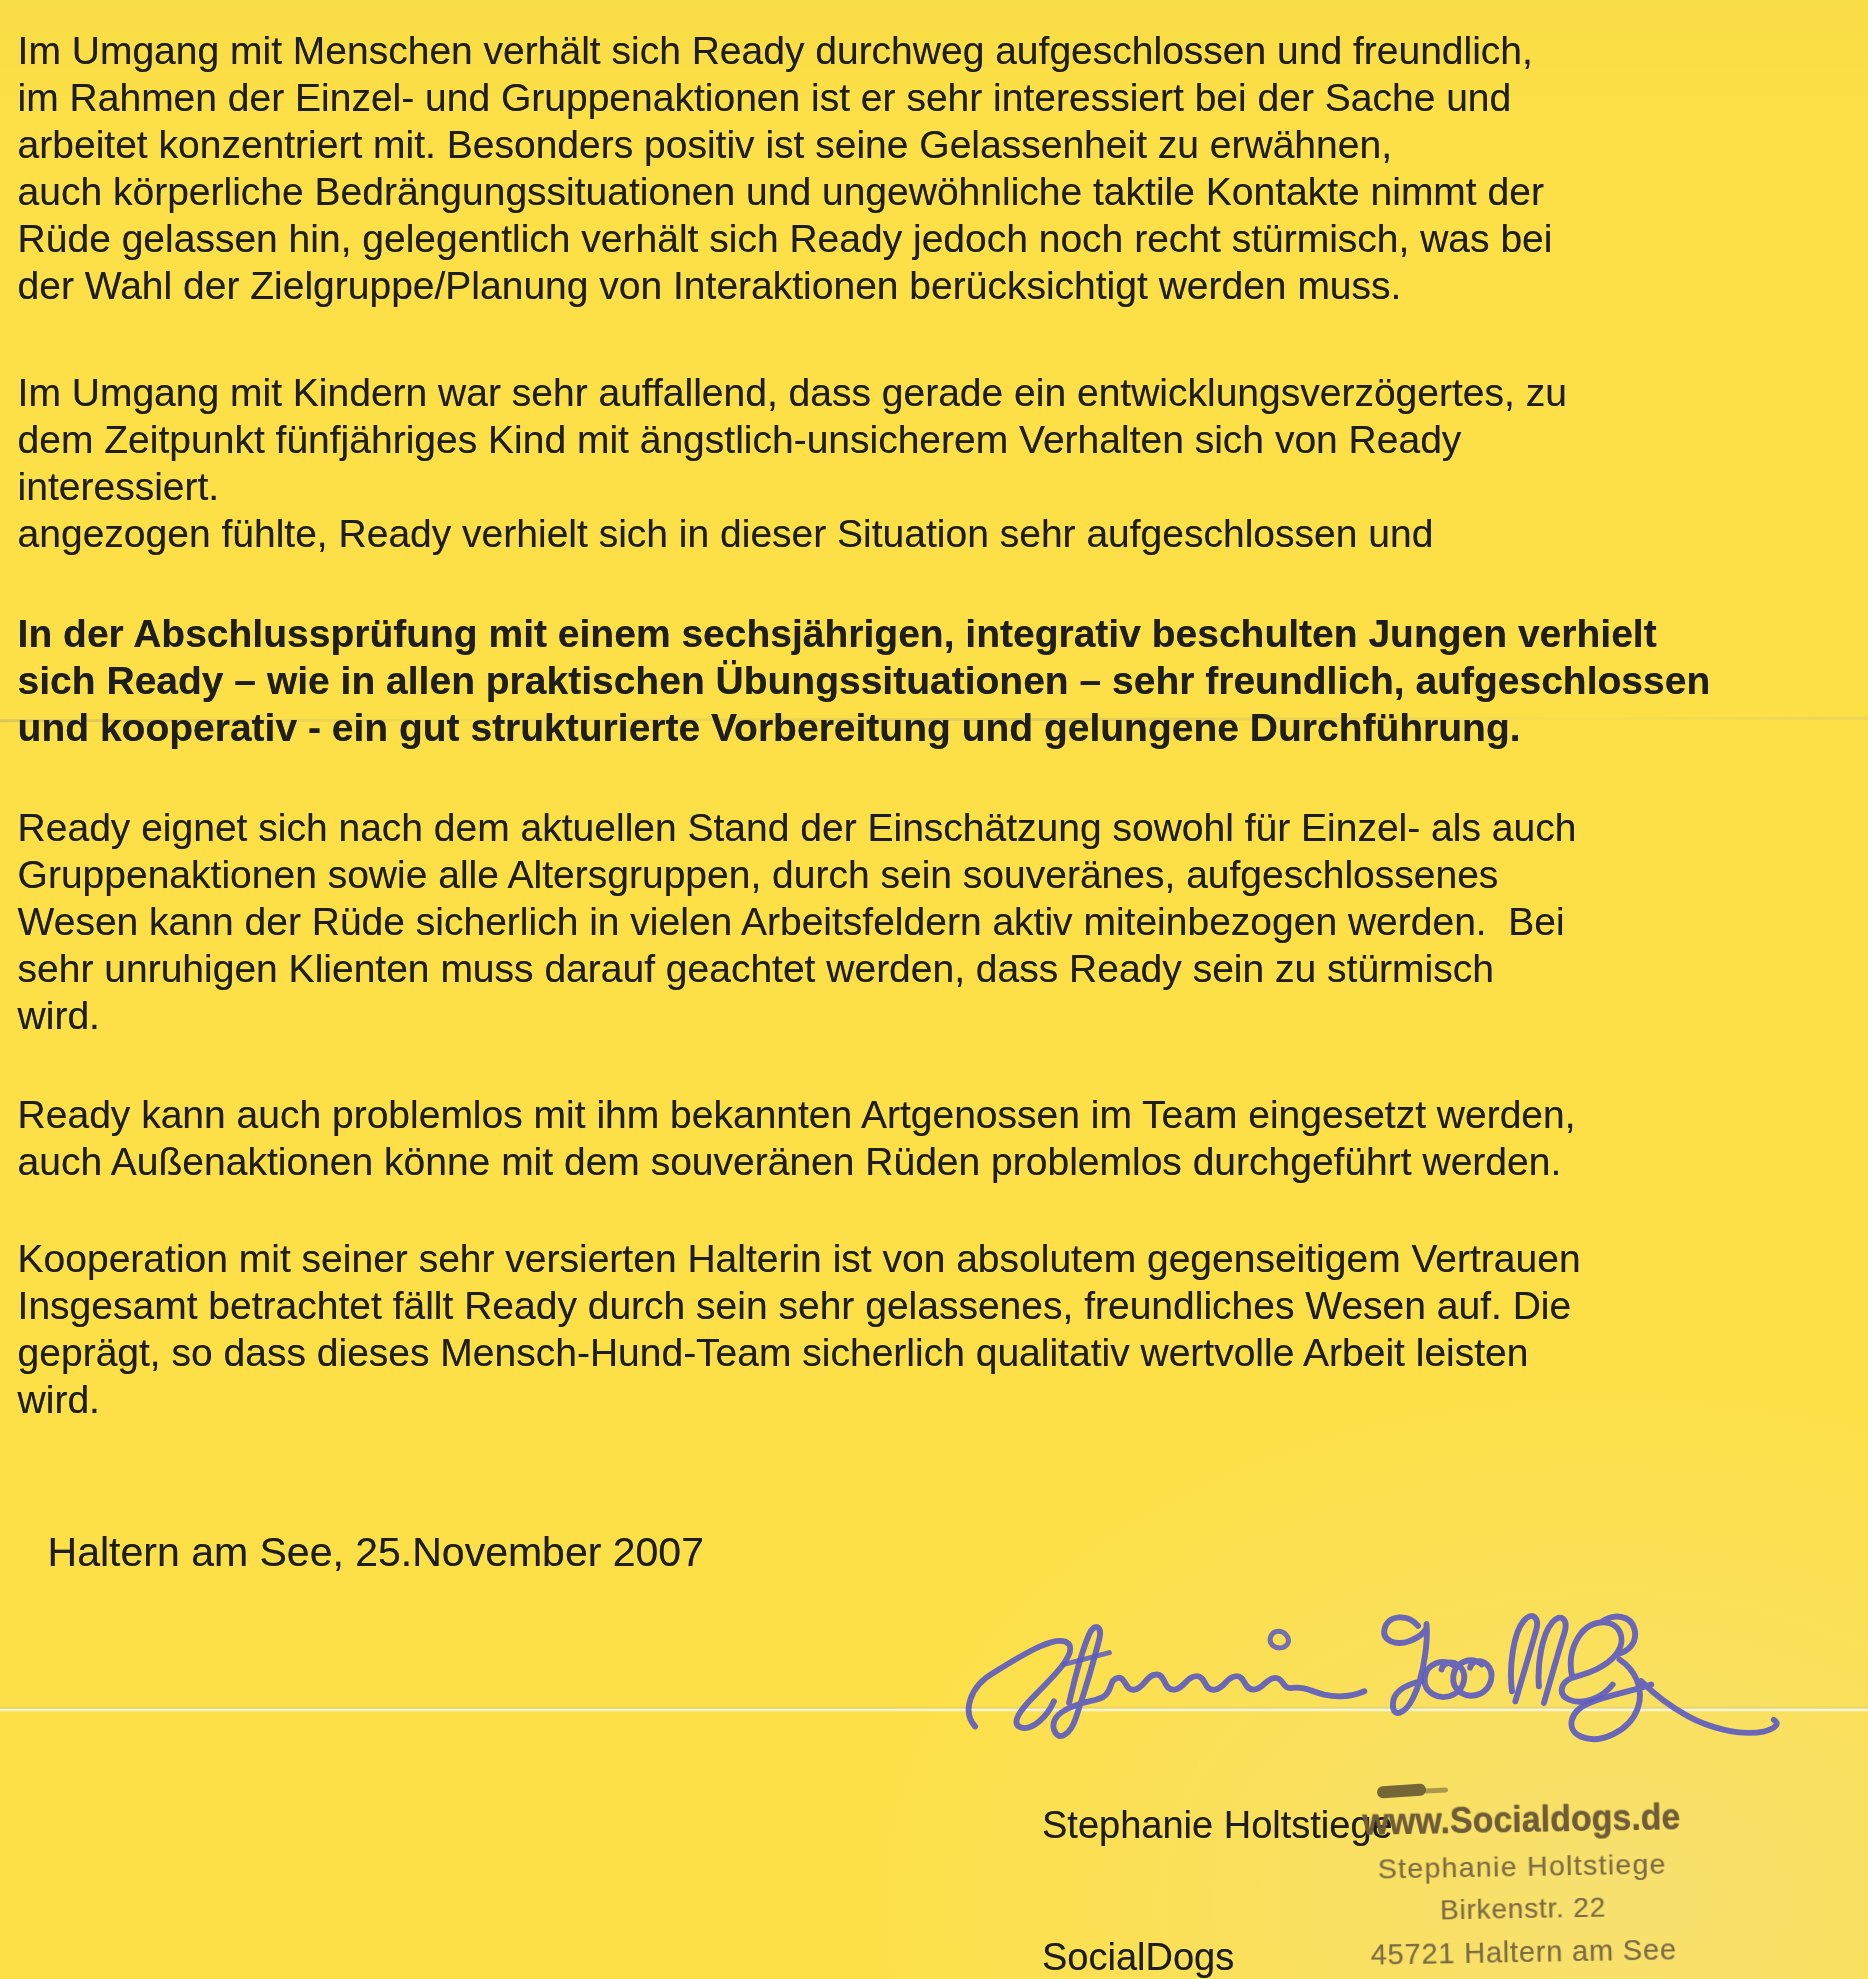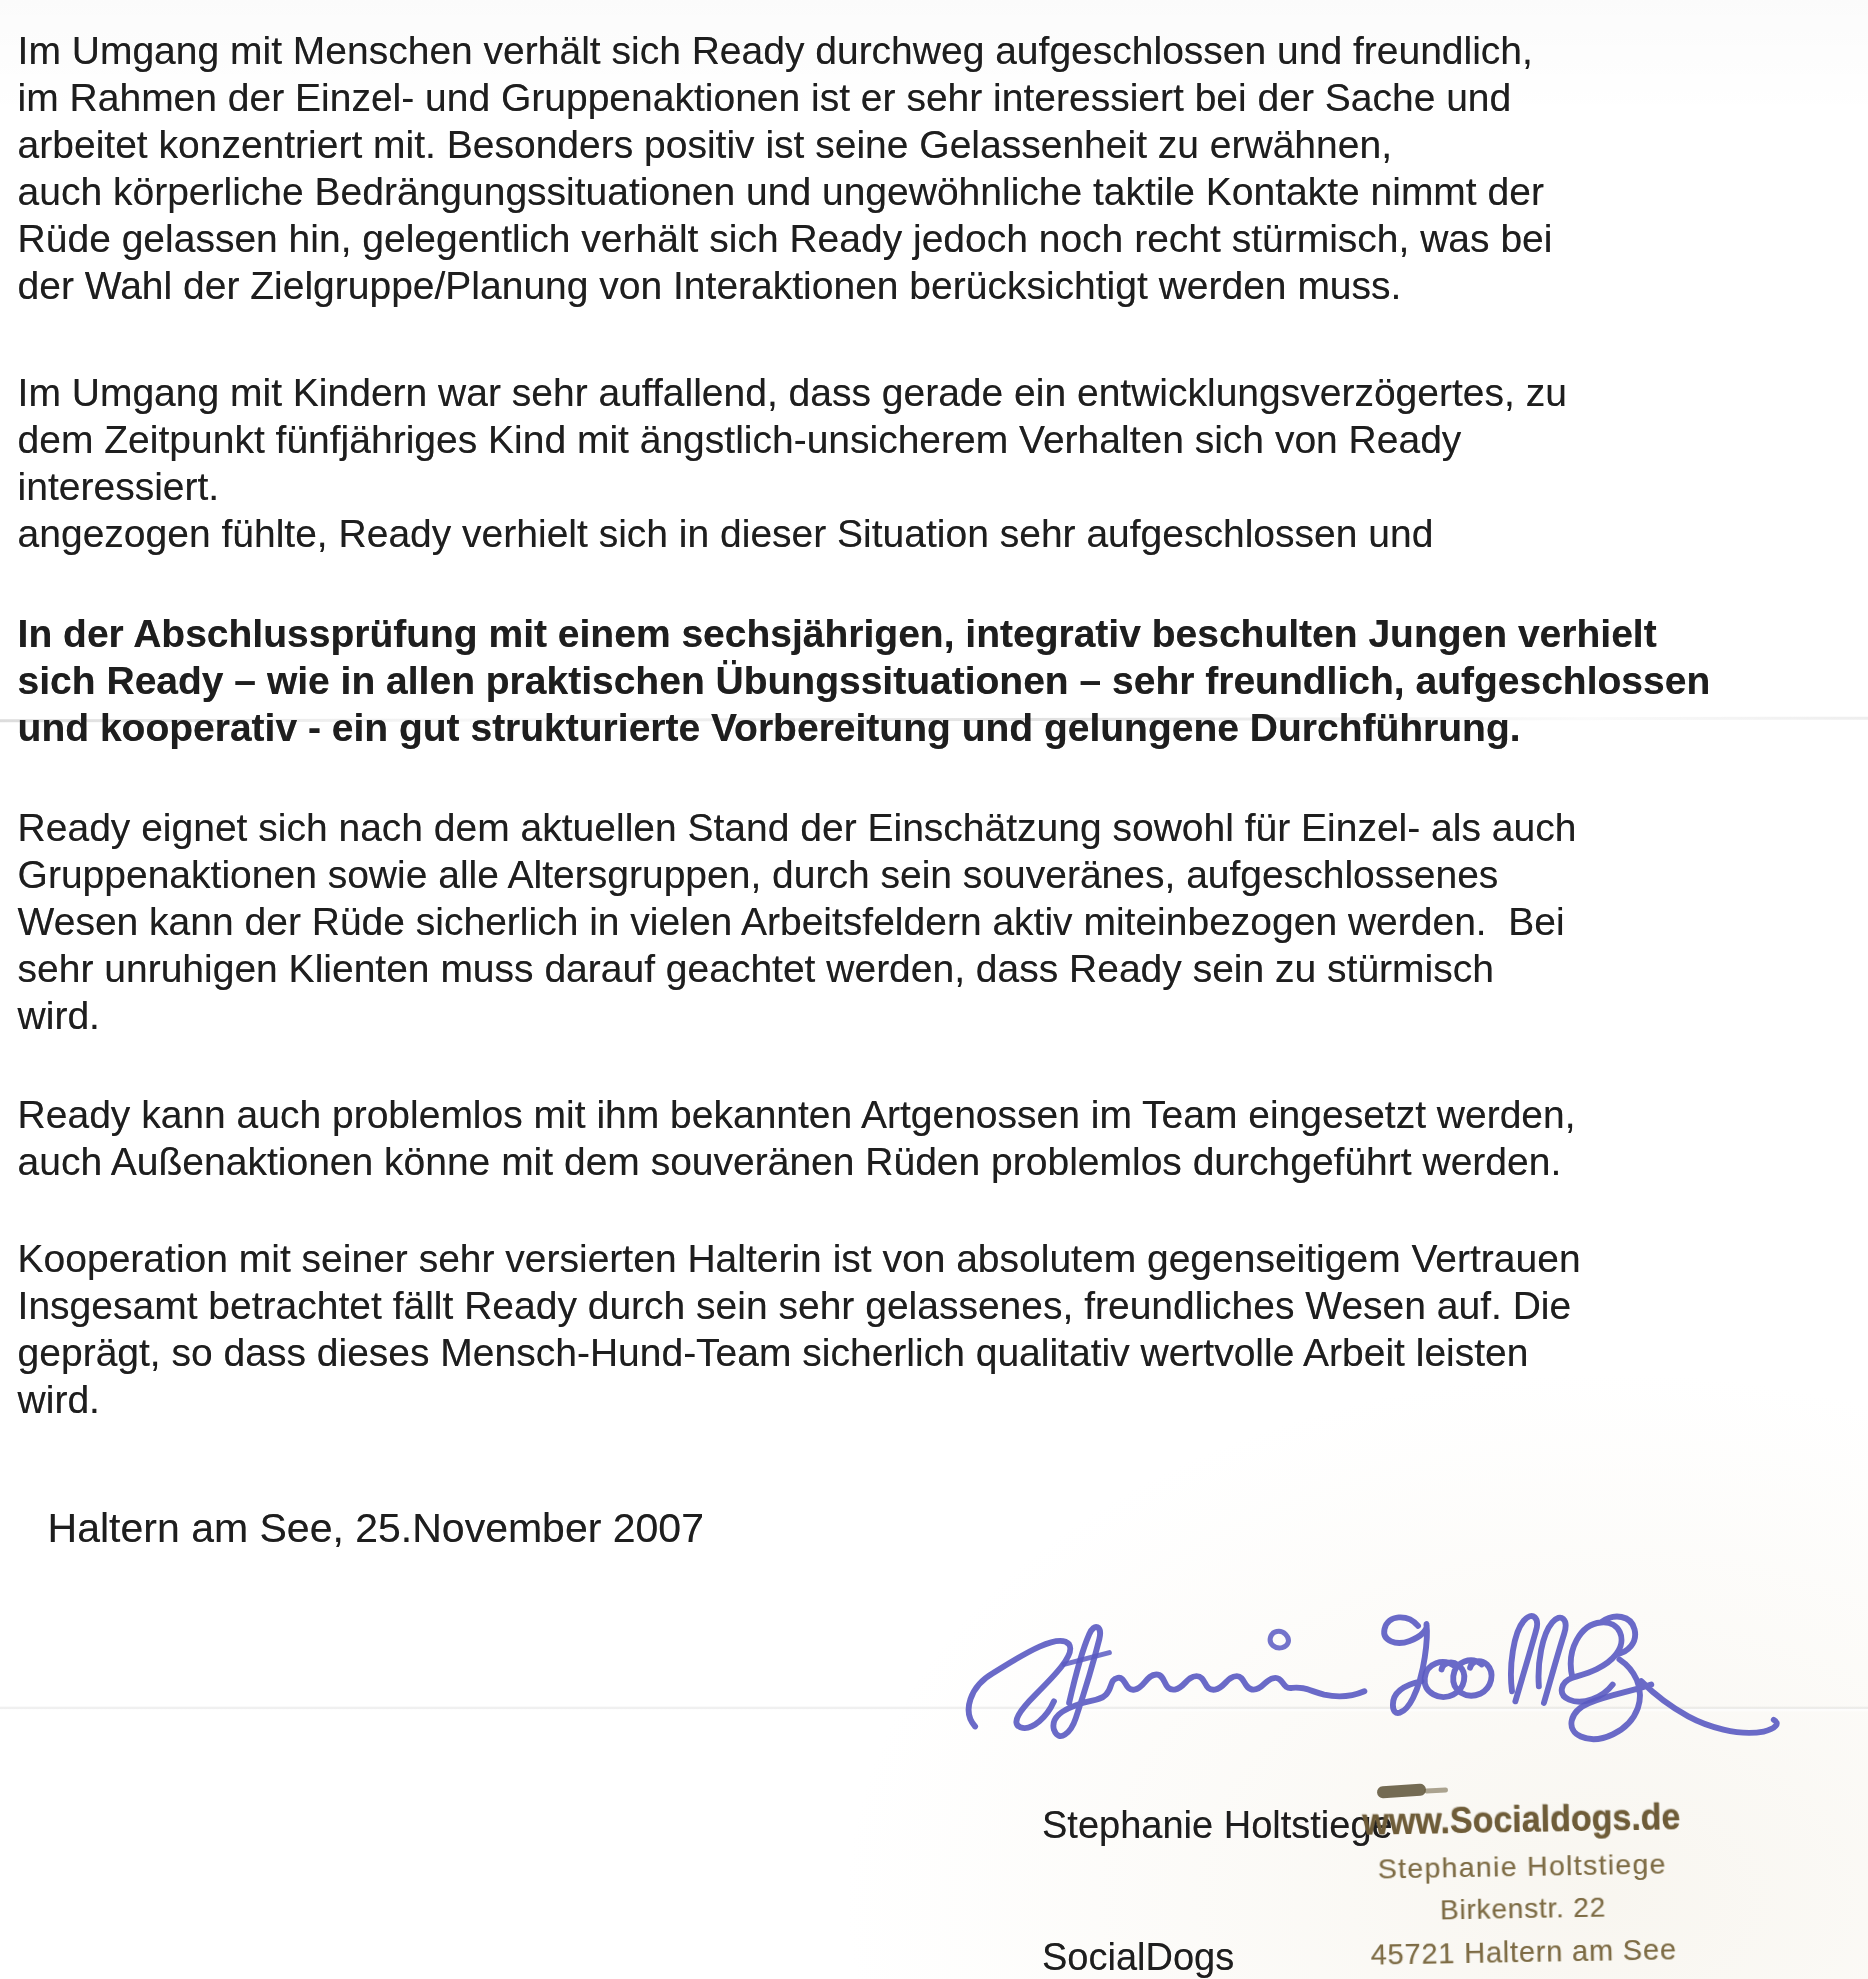--- a/index.html
+++ b/index.html
@@ -1,19 +1,19 @@
 <!DOCTYPE html>
 <html style="font-size:13.4px"><head>
 <meta charset="utf-8">
 <style>
   html,body{margin:0;padding:0;background:#d9d9d9;}
   .page{
     position:relative;
     width:1869px;height:1979px;
-    background:#ffffff;
+    background:#fde047;
     overflow:hidden;
     font-family:"Liberation Sans","DejaVu Sans",sans-serif;
     color:#1e1e1e;
   }
   .scan-tint{
     position:absolute;inset:0;z-index:1;pointer-events:none;
     background:
       radial-gradient(1091px 755px at 86% 96%, rgba(233,225,205,0.30), rgba(233,225,205,0) 70%),
       linear-gradient(180deg, rgba(0,0,0,0.015), rgba(0,0,0,0) 6%);
   }
@@ -37,21 +37,21 @@
     text-shadow:0 0 0.3px rgba(25,25,25,0.55);
   }
   .line{white-space:pre;}
   .para-1{margin-bottom:60px;}
   .para-2{margin-bottom:53px;margin-top:36px;}
   .para-3{margin-bottom:53px;font-weight:bold;}
   .para-4{margin-bottom:52px;}
   .para-5{margin-bottom:50px;}
   .para-6{margin-bottom:0;}
   .dateline{
-    margin-top:82px;padding-left:30px;
+    margin-top:106px;padding-left:30px;
     font-size:41px;line-height:47px;white-space:pre;
   }
   .signature-svg{
     position:absolute;left:965px;top:1604px;z-index:4;
     filter:blur(0.3px);
   }
   .signature-svg path{
     fill:none;stroke:#5a5ac2;stroke-width:7;
     stroke-linecap:round;stroke-linejoin:round;opacity:0.9;
   }

